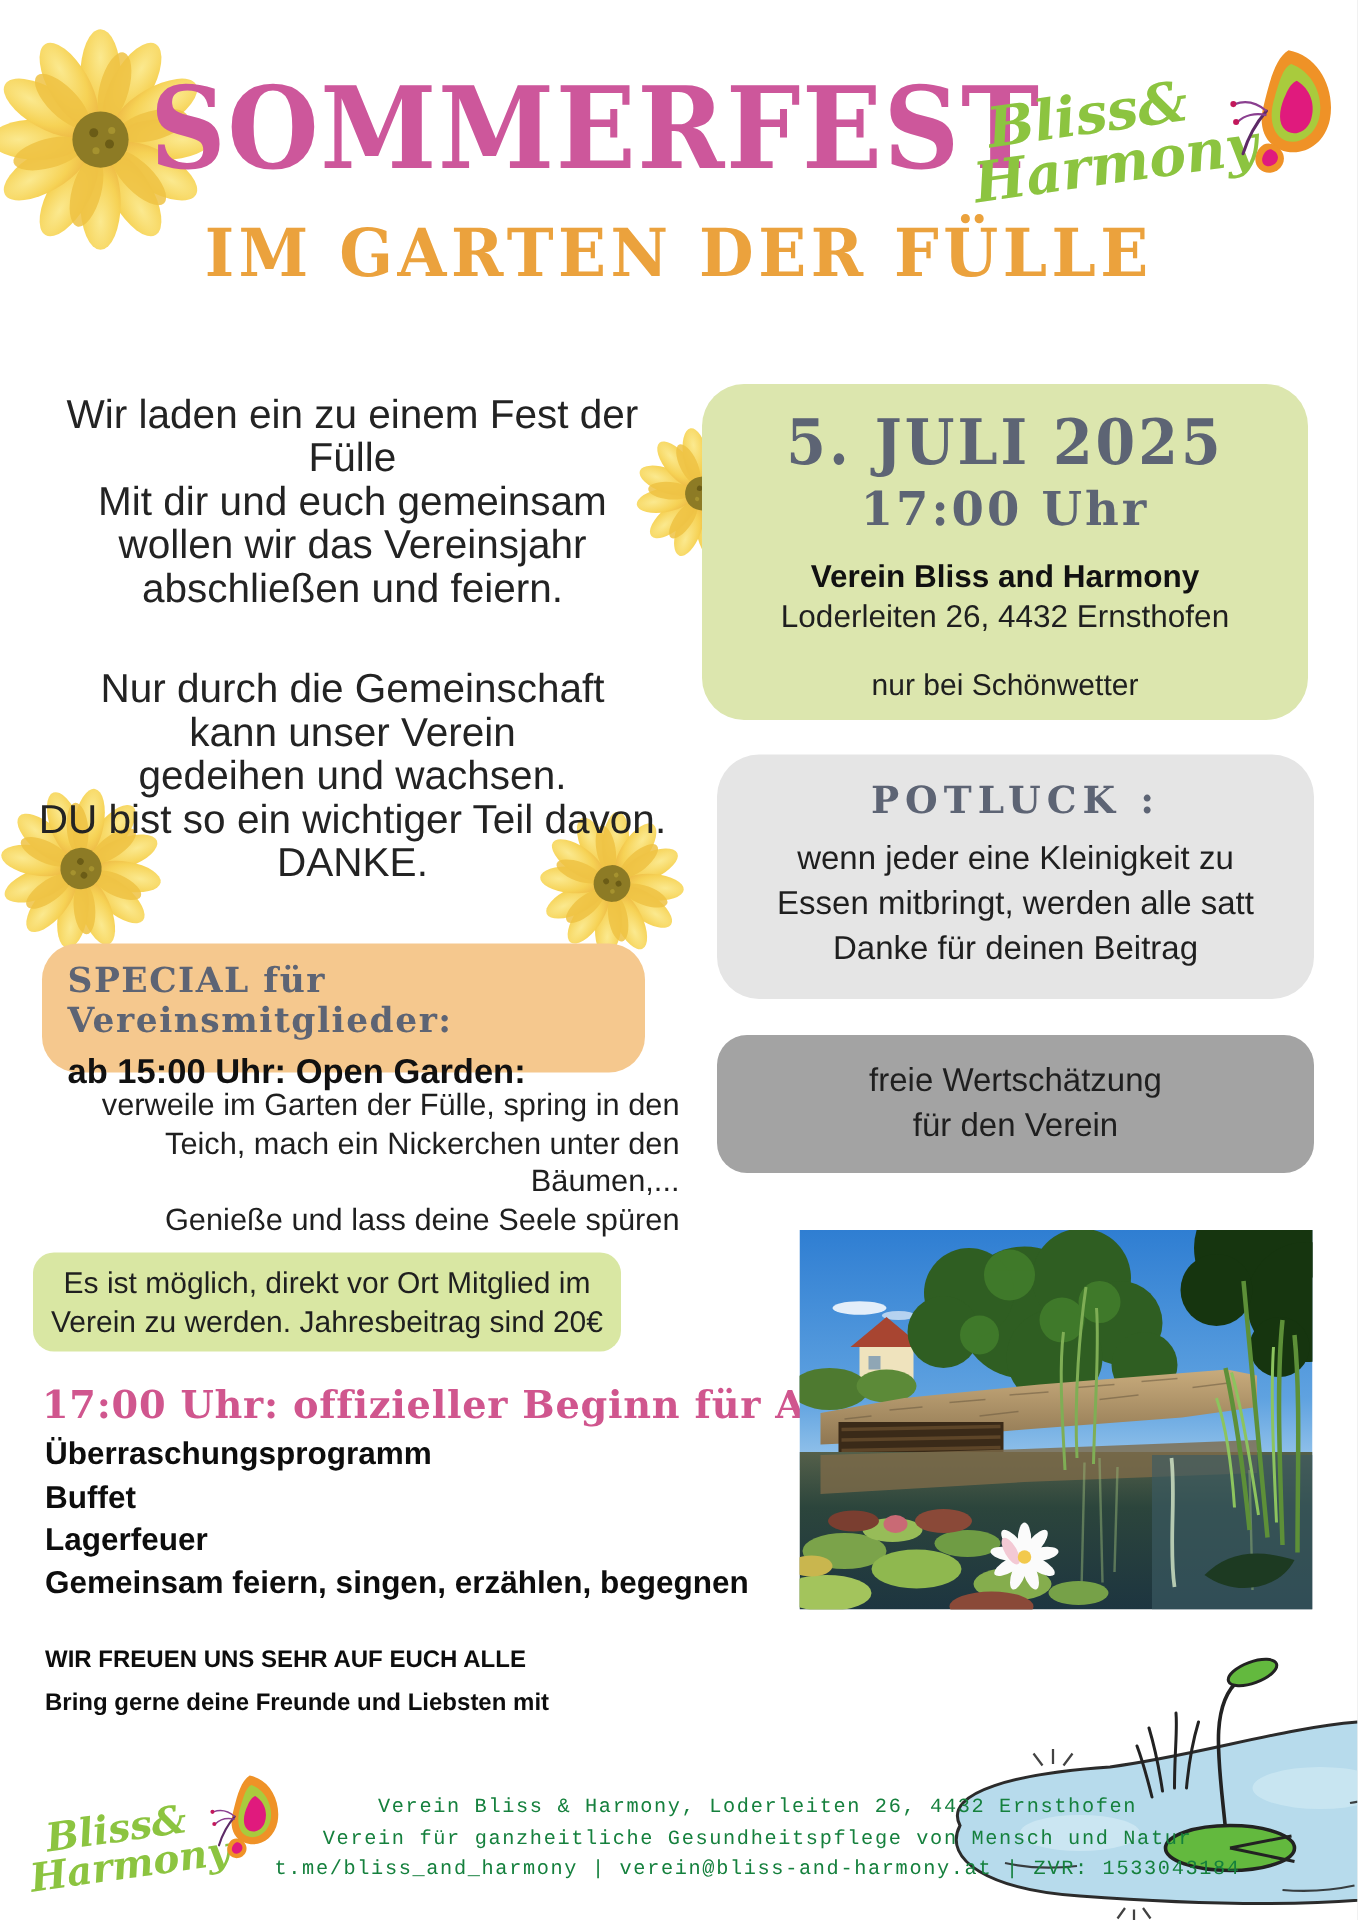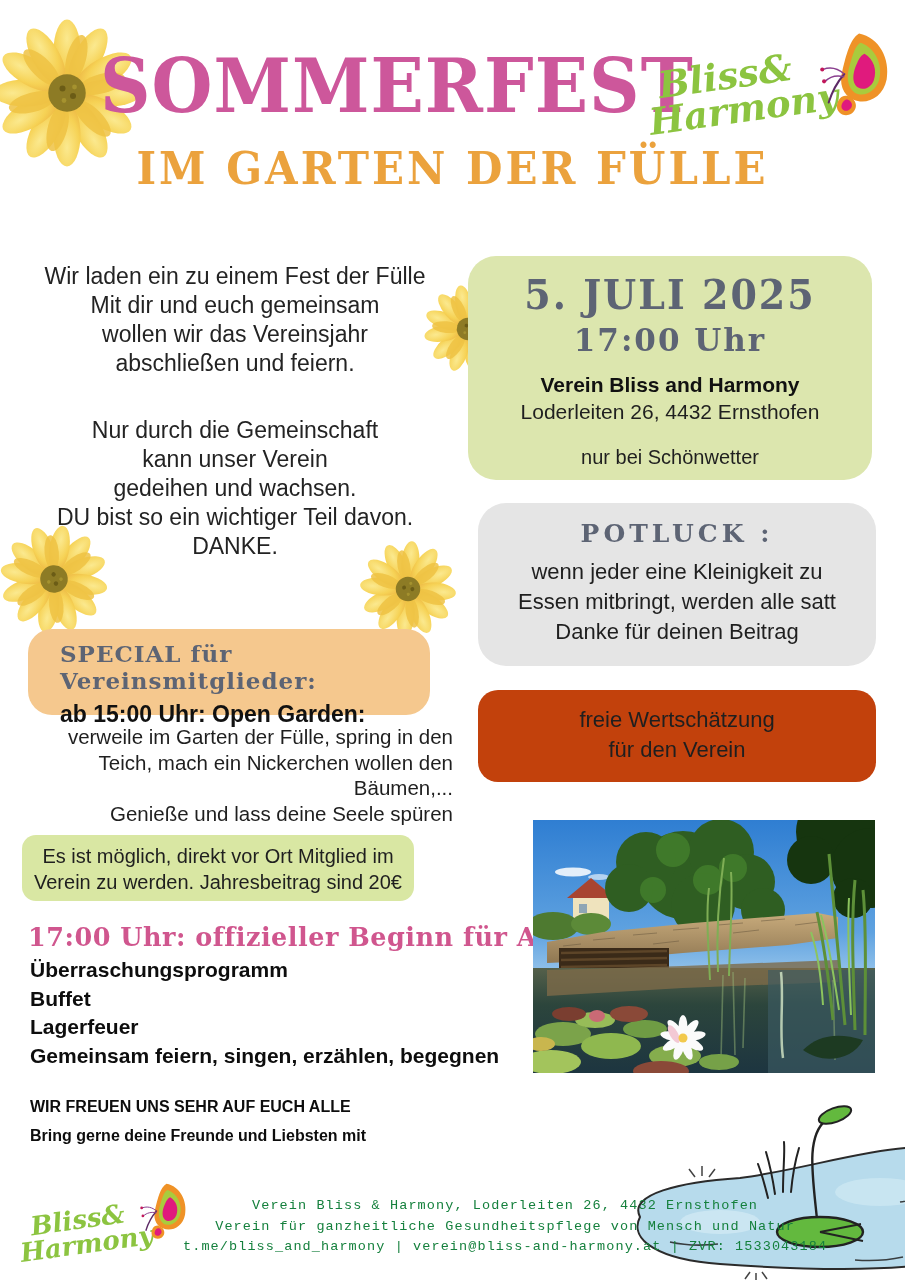--- a/index.html
+++ b/index.html
@@ -16,45 +16,45 @@
   .logo-top .logo-script{position:absolute;left:8px;top:22px;font-size:37px;}
   .logo-script .l2{margin-left:-14px;}
   .butterfly-svg{position:absolute;}
   .logo-top .butterfly-svg{right:-4px;top:-6px;width:92px;height:92px;}
   .subtitle{position:absolute;left:0;right:0;top:144px;margin:0;text-align:center;
             font-family:"DejaVu Serif",serif;font-weight:bold;font-size:42px;
             color:#eba23d;letter-spacing:3px;transform:scaleY(1.05);}
 
   
   .intro{position:absolute;left:15px;top:262px;width:440px;text-align:center;
-         font-size:23px;line-height:29px;color:#232323;}
+         font-size:27px;line-height:29px;color:#232323;}
   .intro .para2{margin-top:38px;}
 
   
   .flower{position:absolute;pointer-events:none;}
 
   
   .roundbox{position:absolute;text-align:center;box-sizing:border-box;}
   .date-box{left:468px;top:256px;width:404px;height:224px;background:#dce6ae;border-radius:28px;padding-top:14px;}
   .fancy{font-family:"DejaVu Serif",serif;font-weight:bold;color:#5d6474;}
   .date-line{font-size:38px;letter-spacing:2px;line-height:50px;transform:scaleY(1.1);}
   .time-line{font-size:31px;letter-spacing:2px;line-height:40px;}
   .org-line{font-size:21px;font-weight:bold;color:#111;margin-top:11px;line-height:27px;}
   .addr-line{font-size:21px;line-height:27px;}
   .note-line{font-size:20px;margin-top:21px;}
 
   .potluck-box{left:478px;top:503px;width:398px;height:163px;background:#e5e5e5;border-radius:28px;padding-top:15px;}
   .potluck-title{font-size:25px;letter-spacing:4px;line-height:32px;}
   .potluck-lines{font-size:22px;line-height:30px;margin-top:7px;}
 
-  .wert-box{left:478px;top:690px;width:398px;height:92px;background:#c2410c;border-radius:20px;padding-top:15px;
+  .wert-box{left:478px;top:690px;width:398px;height:92px;background:#a3a3a3;border-radius:20px;padding-top:15px;
             font-size:22px;line-height:30px;}
 
   .special-box{left:28px;top:629px;width:402px;height:86px;background:#f5c88e;border-radius:24px;
-               text-align:left;padding:11px 32px;}
+               text-align:left;padding:11px 17px;}
   .special-title{font-size:23px;letter-spacing:1px;}
   .special-sub{font-size:23px;font-weight:bold;color:#111;margin-top:7px;}
 
   .special-text{position:absolute;left:33px;top:724px;width:420px;font-size:20.5px;line-height:25.5px;text-align:right;}
 
   .member-box{left:22px;top:835px;width:392px;height:66px;background:#d9e7a3;border-radius:14px;
               font-size:20px;line-height:26px;padding-top:8px;}
 
   .program-heading{position:absolute;left:28px;top:922px;margin:0;
         font-family:"DejaVu Serif",serif;font-weight:bold;font-size:25.5px;color:#d0568e;letter-spacing:0.5px;}
@@ -197,21 +197,21 @@
     <div>für den Verein</div>
   </div>
 
   <div class="roundbox special-box">
     <div class="fancy special-title">SPECIAL für Vereinsmitglieder:</div>
     <div class="special-sub">ab 15:00 Uhr: Open Garden:</div>
   </div>
 
   <div class="special-text">
     <div>verweile im Garten der Fülle, spring in den</div>
-    <div>Teich, mach ein Nickerchen wollen den</div>
+    <div>Teich, mach ein Nickerchen unter den</div>
     <div>Bäumen,...</div>
     <div>Genieße und lass deine Seele spüren</div>
   </div>
 
   <div class="roundbox member-box">
     <div>Es ist möglich, direkt vor Ort Mitglied im</div>
     <div>Verein zu werden. Jahresbeitrag sind 20€</div>
   </div>
 
   <h3 class="program-heading">17:00 Uhr: offizieller Beginn für ALLE</h3>

